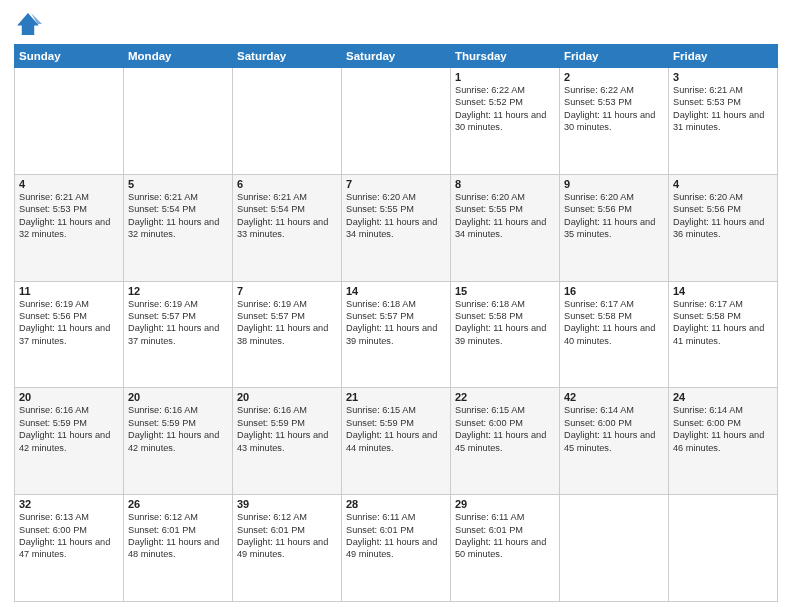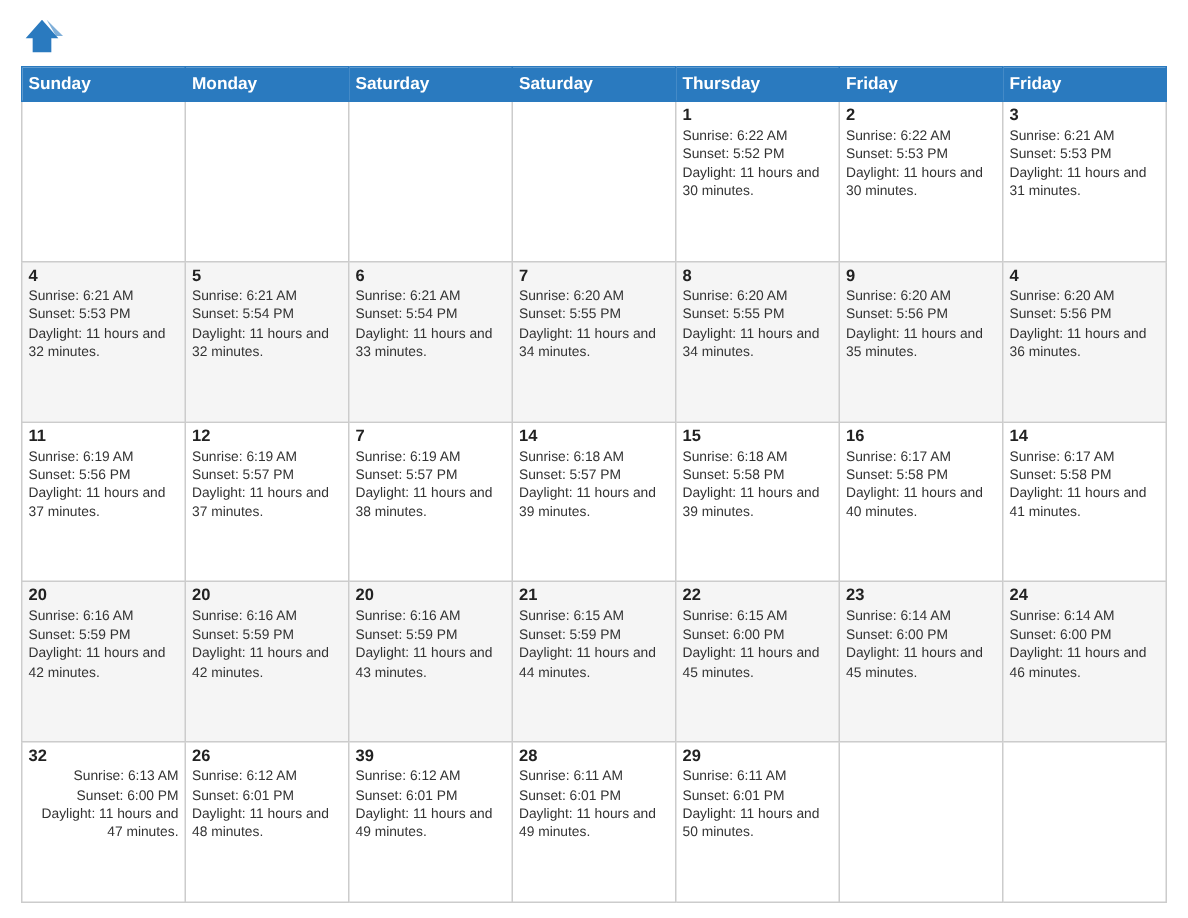--- a/index.html
+++ b/index.html
@@ -271,36 +271,36 @@
 Sunset: 5:59 PM
 Daylight: 11 hours and 44 minutes.</div>
           </td>
           <td>
             <span class="day-num">22</span>
             <div class="day-info" style="white-space: pre-line;">Sunrise: 6:15 AM
 Sunset: 6:00 PM
 Daylight: 11 hours and 45 minutes.</div>
           </td>
           <td>
-            <span class="day-num">23</span>
+            <span class="day-num">42</span>
             <div class="day-info" style="white-space: pre-line;">Sunrise: 6:14 AM
 Sunset: 6:00 PM
 Daylight: 11 hours and 45 minutes.</div>
           </td>
           <td>
             <span class="day-num">24</span>
             <div class="day-info" style="white-space: pre-line;">Sunrise: 6:14 AM
 Sunset: 6:00 PM
 Daylight: 11 hours and 46 minutes.</div>
           </td>
         </tr>
         <tr>
           <td>
             <span class="day-num">32</span>
-            <div class="day-info" style="white-space: pre-line; text-align: right;">Sunrise: 6:13 AM
+            <div class="day-info" style="white-space: pre-line;">Sunrise: 6:13 AM
 Sunset: 6:00 PM
 Daylight: 11 hours and 47 minutes.</div>
           </td>
           <td>
             <span class="day-num">26</span>
             <div class="day-info" style="white-space: pre-line;">Sunrise: 6:12 AM
 Sunset: 6:01 PM
 Daylight: 11 hours and 48 minutes.</div>
           </td>
           <td>

